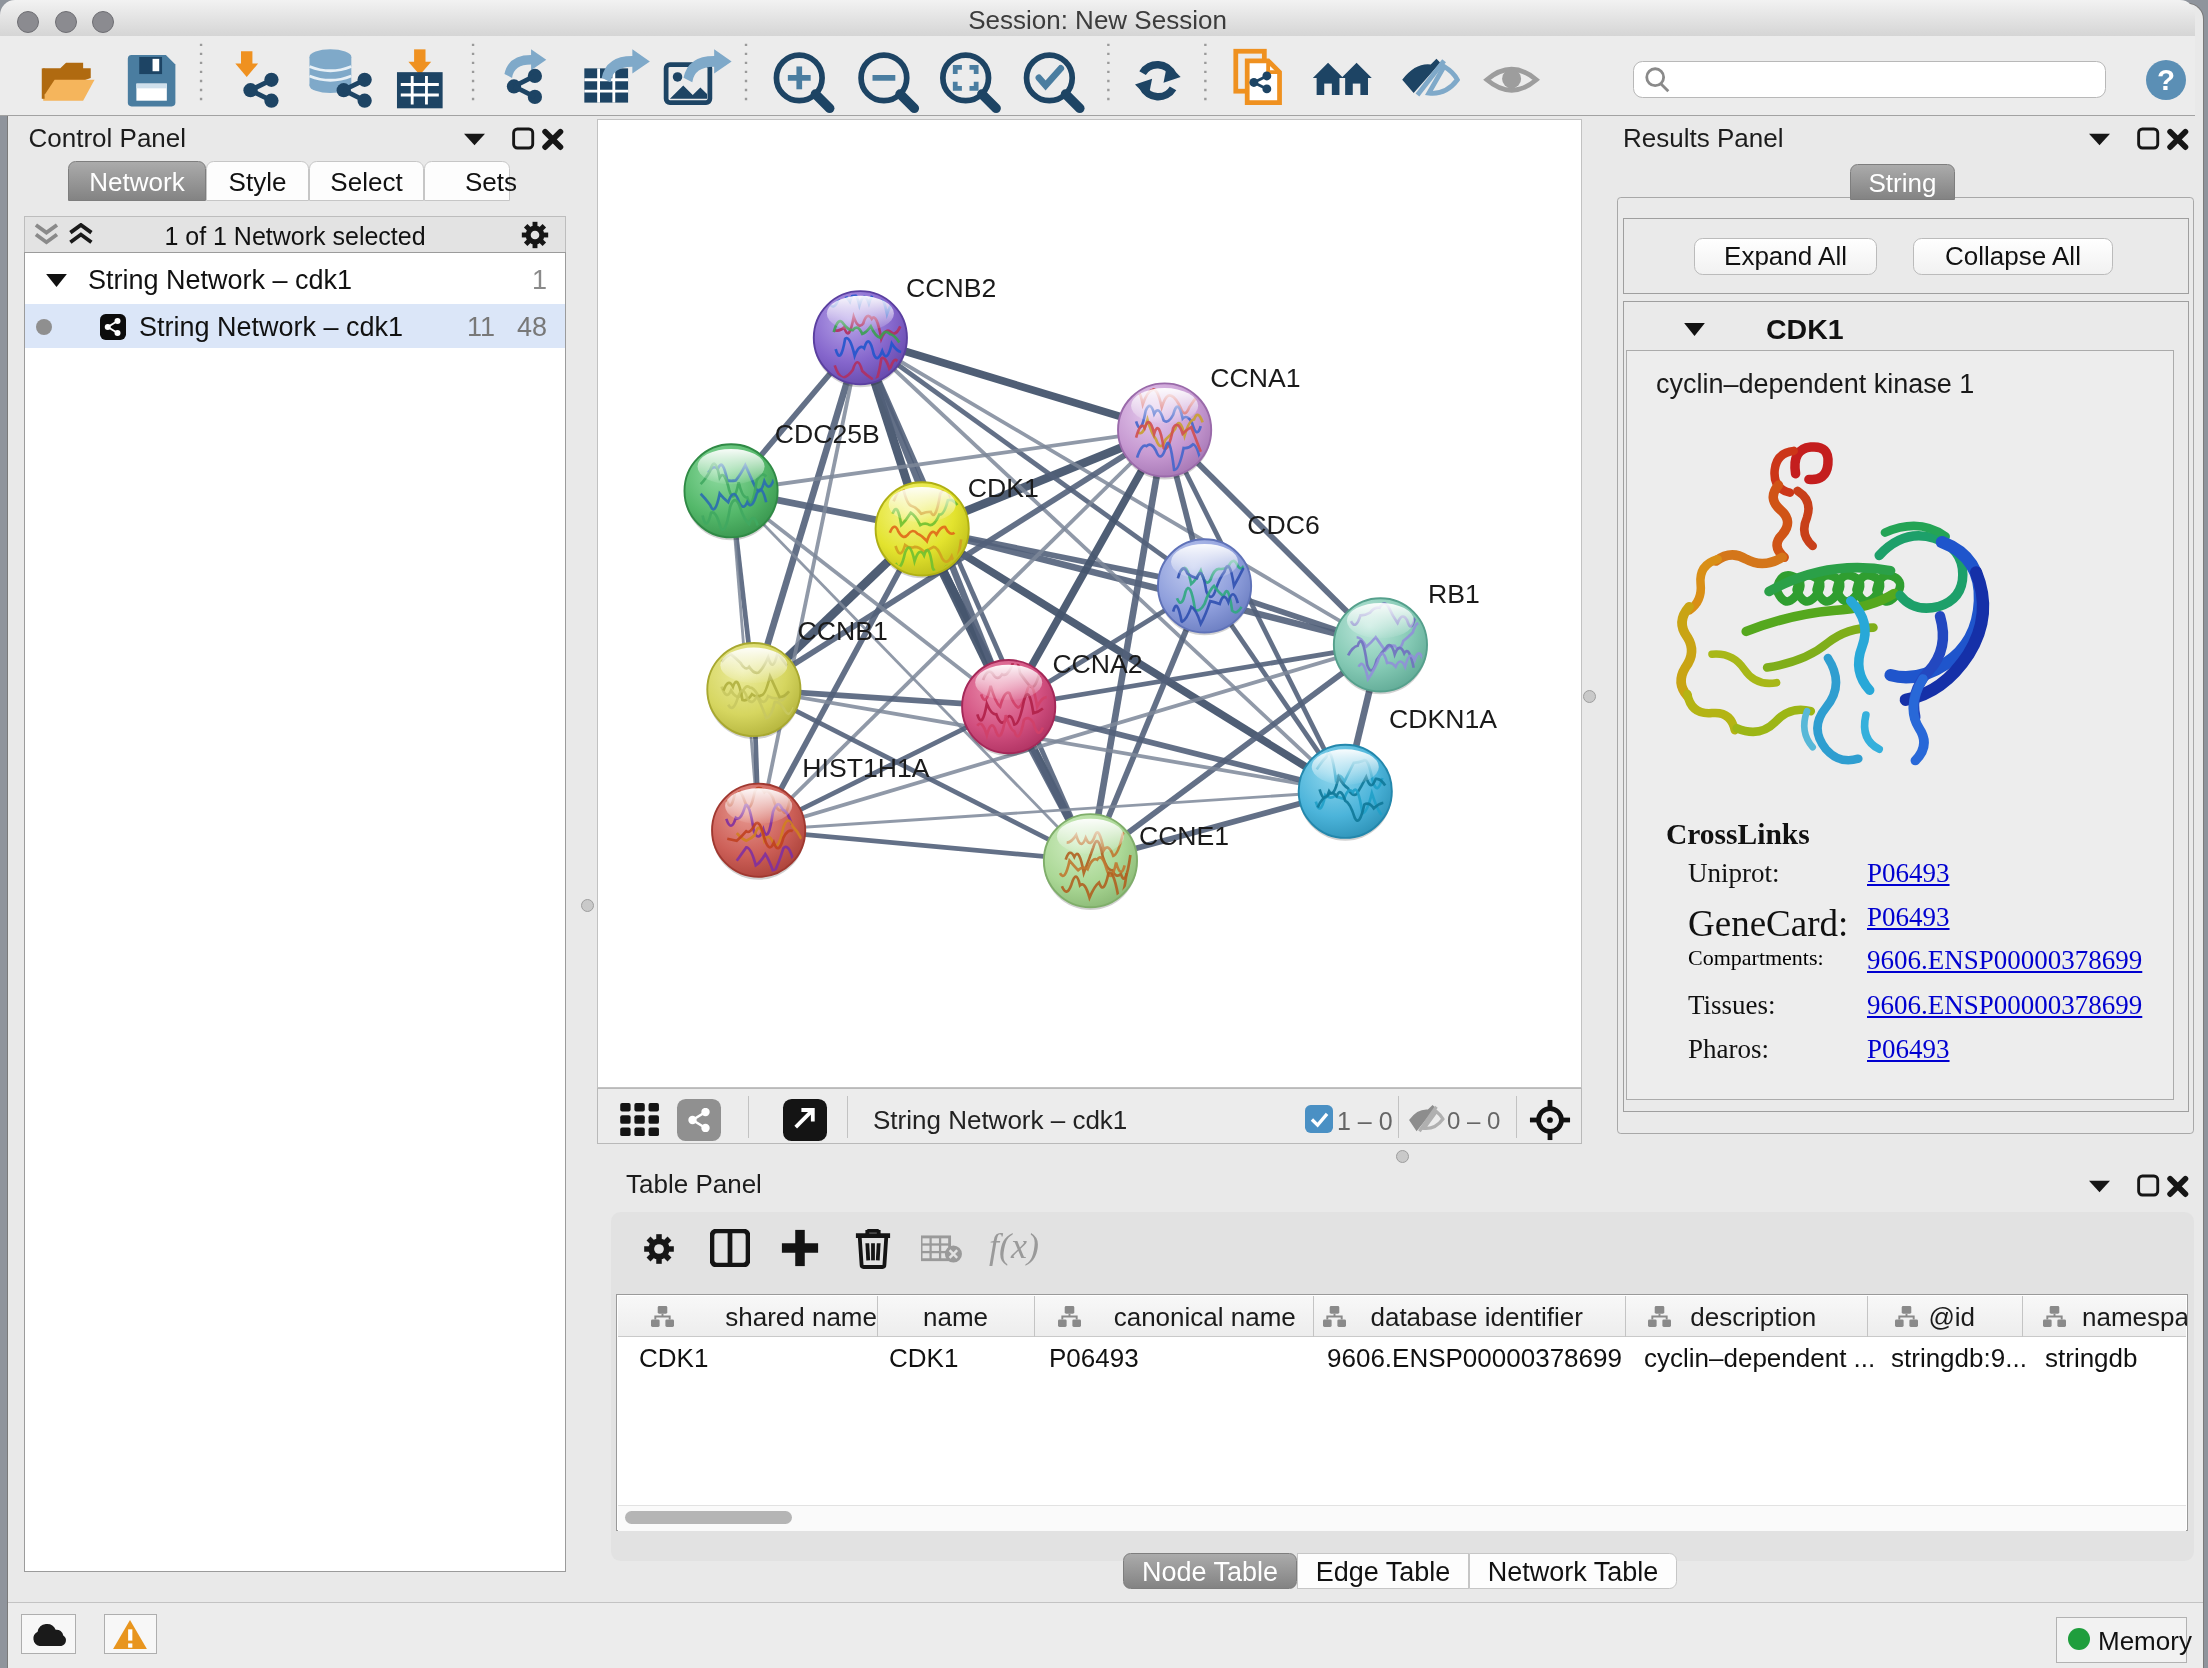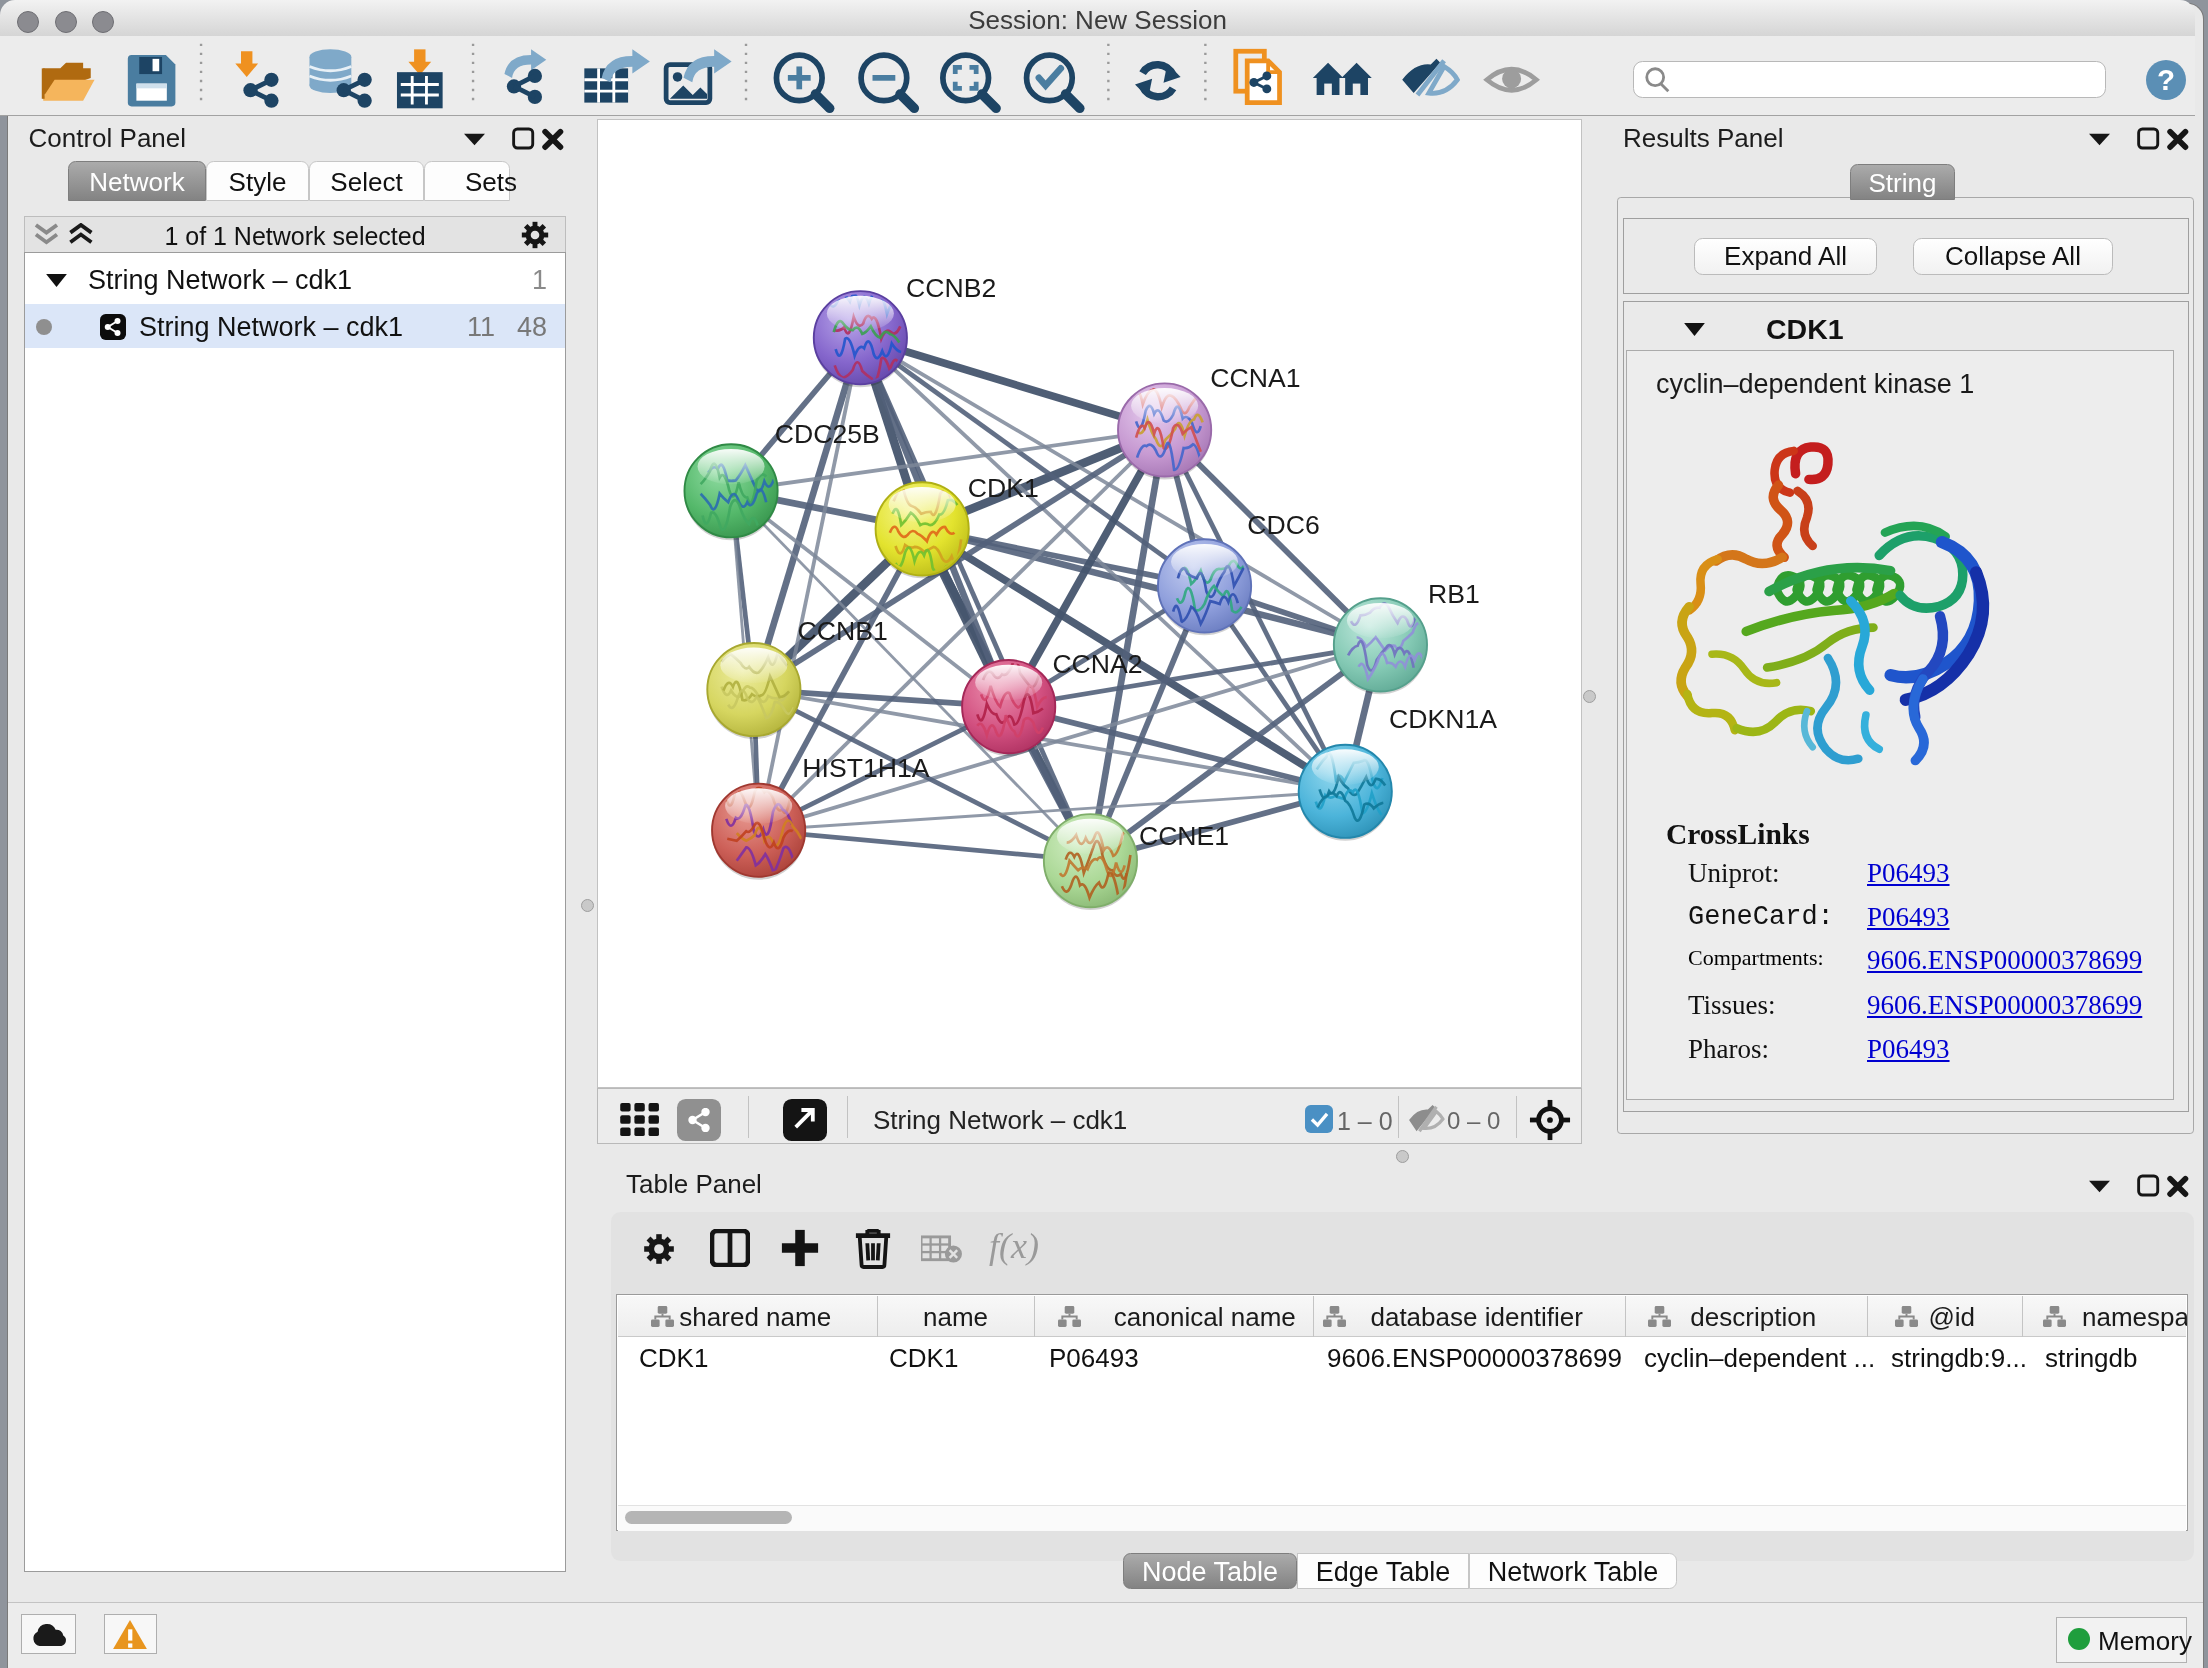--- a/index.html
+++ b/index.html
@@ -648,21 +648,21 @@
       <path d="M282 262 q-18 30 -4 52 q12 18 -4 34" stroke="#2868d8" stroke-width="10"></path>
       <path d="M206 180 q22 22 12 48 q-10 26 8 46" stroke="#28a8d8" stroke-width="10"></path>
       <path d="M182 240 q18 28 -2 52 q-18 22 0 44 q14 16 34 10" stroke="#2f9ed0" stroke-width="9"></path>
       <path d="M222 300 q-6 26 14 36" stroke="#35b0dc" stroke-width="8"></path>
       <path d="M160 296 q-8 22 6 38" stroke="#58b8d8" stroke-width="7"></path>
     </g>
   </svg>
 <div class="abs" style="left:1666px;top:818px;font-size:29.5px;font-weight:bold;font-family:'Liberation Serif',serif;color:#111;">CrossLinks</div>
 <div class="abs" style="left:1688px;top:858px;font-size:27px;font-family:'Liberation Serif',serif;color:#111;">Uniprot:</div>
 <div class="abs" style="left:1867px;top:858px;font-size:27px;font-family:'Liberation Serif',serif;"><a class="lnk">P06493</a></div>
-<div class="abs" style="left:1688px;top:902px;font-size:27px;font-family:Liberation Mono, monospace;color:#111;">GeneCard:</div>
+<div class="abs" style="left:1688px;top:902px;font-size:37px;font-family:Liberation Serif, serif;color:#111;">GeneCard:</div>
 <div class="abs" style="left:1867px;top:902px;font-size:27px;font-family:'Liberation Serif',serif;"><a class="lnk">P06493</a></div>
 <div class="abs" style="left:1688px;top:945px;font-size:22px;font-family:'Liberation Serif',serif;color:#000000;">Compartments:</div>
 <div class="abs" style="left:1867px;top:945px;font-size:27px;font-family:'Liberation Serif',serif;"><a class="lnk">9606.ENSP00000378699</a></div>
 <div class="abs" style="left:1688px;top:990px;font-size:27px;font-family:'Liberation Serif',serif;color:#111;">Tissues:</div>
 <div class="abs" style="left:1867px;top:990px;font-size:27px;font-family:'Liberation Serif',serif;"><a class="lnk">9606.ENSP00000378699</a></div>
 <div class="abs" style="left:1688px;top:1034px;font-size:27px;font-family:'Liberation Serif',serif;color:#111;">Pharos:</div>
 <div class="abs" style="left:1867px;top:1034px;font-size:27px;font-family:'Liberation Serif',serif;"><a class="lnk">P06493</a></div>
 <div class="abs panlab" style="left:626px;top:1169px;">Table Panel</div>
 <svg class="abs" style="left:2089px;top:1173px" width="105" height="25" viewBox="0 0 110 26">
 <path d="M0 8 L22 8 L11 20 Z" fill="#161616"></path>
@@ -735,21 +735,21 @@
 <svg class="abs" style="left:650px;top:1305px" width="25" height="23" viewBox="0 0 26 24">
     <g fill="#8a8a8a">
       <rect x="8" y="1" width="10" height="8" rx="1.5"></rect>
       <rect x="1" y="15" width="9" height="8" rx="1.5"></rect>
       <rect x="16" y="15" width="9" height="8" rx="1.5"></rect>
     </g>
     <g stroke="#8a8a8a" stroke-width="2" fill="none">
       <path d="M13 9 L13 12 M5.5 15 L5.5 12 L20.5 12 L20.5 15"></path>
     </g>
   </svg>
-<div class="abs" style="left:619px;top:1302px;width:258px;text-align:center;font-size:26px;color:#1a1a1a;">&nbsp;&nbsp;shared name</div>
+<div class="abs" style="left:619px;top:1302px;width:258px;text-align:right;font-size:26px;color:#1a1a1a;">&nbsp;&nbsp;shared name</div>
 <div class="abs" style="left:877px;top:1302px;width:157px;text-align:center;font-size:26px;color:#1a1a1a;">name</div>
 <svg class="abs" style="left:1057px;top:1305px" width="25" height="23" viewBox="0 0 26 24">
     <g fill="#8a8a8a">
       <rect x="8" y="1" width="10" height="8" rx="1.5"></rect>
       <rect x="1" y="15" width="9" height="8" rx="1.5"></rect>
       <rect x="16" y="15" width="9" height="8" rx="1.5"></rect>
     </g>
     <g stroke="#8a8a8a" stroke-width="2" fill="none">
       <path d="M13 9 L13 12 M5.5 15 L5.5 12 L20.5 12 L20.5 15"></path>
     </g>

